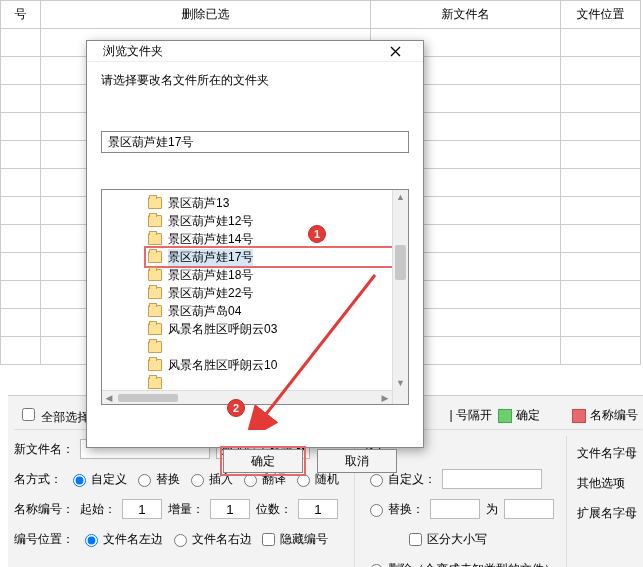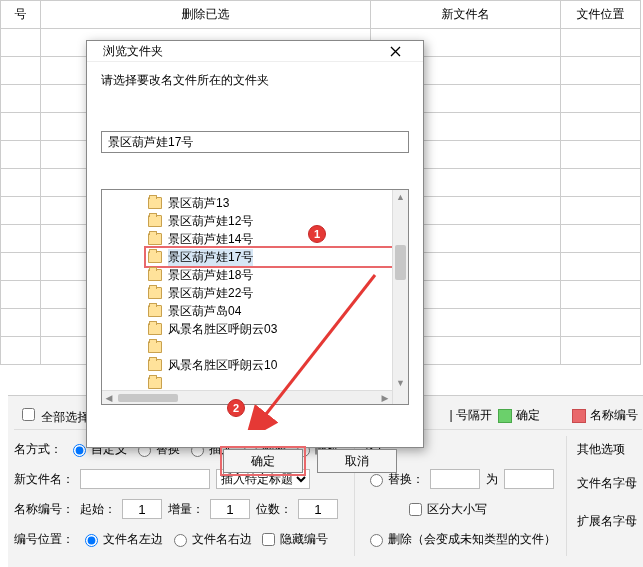--- a/index.html
+++ b/index.html
@@ -283,46 +283,46 @@
     <span class="btn-like">
         <span class="icon-sq icon-red"></span>
         <span>名称编号</span>
       </span>
   </div>
 
   <div class="lp-flex" style="margin-top:6px">
 
     <div class="lp-col-left">
       <div class="lp-row">
-        <span>名方式：</span>
-        <label>
-            <input type="radio" name="m" checked="" style=""> 
-            <span>自定义</span>
-          </label>
-        <label>
-            <input type="radio" name="m" style=""> 
-            <span>替换</span>
-          </label>
-        <label>
-            <input type="radio" name="m" style=""> 
-            <span>插入</span>
-          </label>
-        <label>
-            <input type="radio" name="m" style=""> 
-            <span>翻译</span>
-          </label>
-        <label>
-            <input type="radio" name="m" style=""> 
-            <span>随机</span>
-          </label>
-      </div>
-      <div class="lp-row">
         <span>新文件名：</span>
         <input class="lp-input" style="width: 130px;">
         <select class="fake"><option>插入特定标题</option></select>
+      </div>
+      <div class="lp-row">
+        <span>名方式：</span>
+        <label>
+            <input type="radio" name="m" checked="" style=""> 
+            <span>自定义</span>
+          </label>
+        <label>
+            <input type="radio" name="m" style=""> 
+            <span>替换</span>
+          </label>
+        <label>
+            <input type="radio" name="m" style=""> 
+            <span>插入</span>
+          </label>
+        <label>
+            <input type="radio" name="m" style=""> 
+            <span>翻译</span>
+          </label>
+        <label>
+            <input type="radio" name="m" style=""> 
+            <span>随机</span>
+          </label>
       </div>
       <div class="lp-row">
         <span>名称编号：</span>
         <span>起始：</span>
         <input class="lp-input sm" value="1" style="">
         <span>增量：</span>
         <input class="lp-input sm" value="1" style="">
         <span>位数：</span>
         <input class="lp-input sm" value="1" style="">
       </div>
@@ -343,20 +343,27 @@
       </div>
     </div>
 
     <div class="lp-col-mid">
       <div class="lp-row">
           <span>名)</span>
         </div>
       <div class="lp-row">
         <label>
             <input type="radio" name="r" style=""> 
+            <span>自定义：</span>
+          </label>
+        <input class="lp-input" style="width: 100px;">
+      </div>
+      <div class="lp-row">
+        <label>
+            <input type="radio" name="r" style=""> 
             <span>替换：</span>
           </label>
         <input class="lp-input" style="width: 50px;">
         <span>为</span>
         <input class="lp-input" style="width: 50px;">
       </div>
       <div class="lp-row" style="padding-left:40px">
         <label>
             <input type="checkbox" style=""> 
             <span>区分大小写</span>
@@ -364,27 +371,27 @@
       </div>
       <div class="lp-row">
         <label>
             <input type="radio" name="r" style=""> 
             <span>删除（会变成未知类型的文件）</span>
           </label>
       </div>
     </div>
 
     <div class="lp-col-right">
-      <div class="lp-row">
-          <span>其他选项</span>
-        </div>
       <div class="lp-row" style="margin-top:4px">
           <span>文件名字母</span>
         </div>
-      <div class="lp-row" style="margin-top:8px">
+      <div class="lp-row">
+          <span>其他选项</span>
+        </div>
+      <div class="lp-row" style="margin-top:0">
           <span>扩展名字母</span>
         </div>
     </div>
   </div>
 </div>
 
 <div class="dialog">
   <div class="dlg-title">
     <span>浏览文件夹</span>
     <div class="dlg-close">

